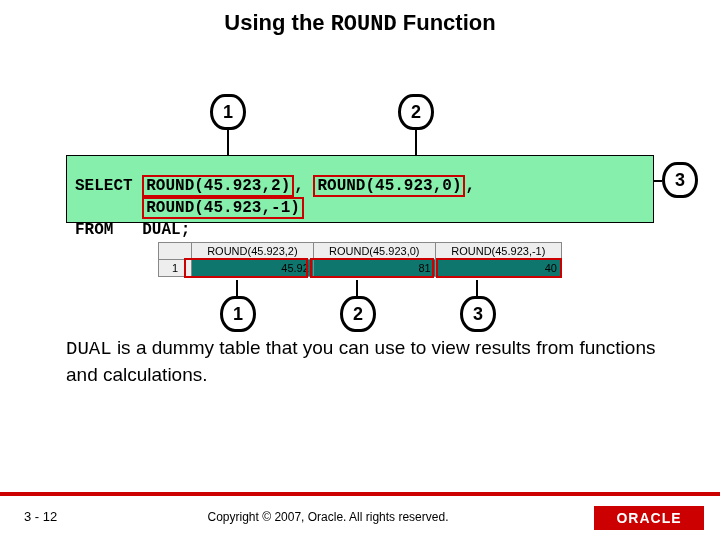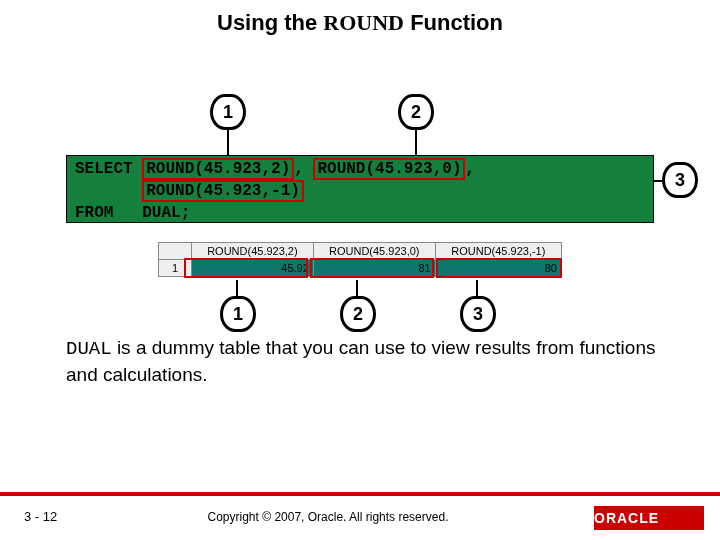--- a/index.html
+++ b/index.html
@@ -1,34 +1,34 @@
 <!DOCTYPE html>
 <html><head>
 <meta charset="utf-8">
 <style>
   html,body{margin:0;padding:0;width:720px;height:540px;font-family:Arial,Helvetica,sans-serif;background:#fff;color:#000;overflow:hidden}
   .slide{position:relative;width:720px;height:540px}
   .title{position:absolute;top:10px;left:0;width:720px;text-align:center;font-size:22px;font-weight:bold}
-  .title .mono{font-family:Liberation Serif, serif}
-  .codebox{position:absolute;top:155px;left:66px;width:588px;height:68px;background:#15803d;border:1px solid #000;font-family:"Courier New",monospace;font-size:16px;font-weight:bold;line-height:22px;padding:2px 8px;box-sizing:border-box;white-space:pre}
+  .title .mono{font-family:Liberation Mono, monospace}
+  .codebox{position:absolute;top:155px;left:66px;width:588px;height:68px;background:#86efac;border:1px solid #000;font-family:"Courier New",monospace;font-size:16px;font-weight:bold;line-height:22px;padding:19px 8px;box-sizing:border-box;white-space:pre}
   .hl{border:2px solid #c00;padding:0 2px;display:inline-block;line-height:18px;vertical-align:baseline}
   .bubble{position:absolute;width:30px;height:30px;border:3px solid #000;border-radius:50%/60%;background:#fff;font-weight:bold;font-size:18px;text-align:center;line-height:30px;box-sizing:content-box}
   .conn{position:absolute;background:#000}
   .gridwrap{position:absolute;top:242px;left:158px;width:404px}
   table.grid{border-collapse:collapse;width:100%;font-size:11px}
   table.grid th,table.grid td{border:1px solid #888;padding:2px 4px;text-align:right;background:#0f766e}
   table.grid th{background:#eee;font-weight:normal;text-align:center}
   table.grid td.rownum{text-align:center;background:#eee;width:24px}
   .gridhl{position:absolute;border:2px solid #c00;box-sizing:border-box}
   .note{position:absolute;top:335px;left:66px;width:600px;font-size:19px;line-height:26px}
   .note .mono{font-family:"Courier New",monospace}
   .footer-bar{position:absolute;bottom:44px;left:0;width:720px;height:4px;background:#c00}
   .pagenum{position:absolute;bottom:16px;left:24px;font-size:13px}
   .copyright{position:absolute;bottom:16px;left:0;width:656px;text-align:center;font-size:12px}
-  .logo{position:absolute;bottom:10px;right:16px;width:110px;height:24px;background:#c00;color:#fff;font-size:14px;font-weight:bold;letter-spacing:1px;text-align:left;line-height:24px;font-family:Arial,Helvetica,sans-serif}
+  .logo{position:absolute;bottom:10px;right:16px;width:110px;height:24px;background:#c00;color:#fff;font-size:14px;font-weight:bold;letter-spacing:1px;text-align:center;line-height:24px;font-family:Arial,Helvetica,sans-serif}
 </style>
 </head>
 <body>
 
 <div class="slide">
 
   <div class="title">
     <span>Using the </span><span class="mono">ROUND</span><span> Function</span>
   </div>
 
@@ -51,21 +51,21 @@
           <tr>
         <th class="rownum"></th>
         <th>ROUND(45.923,2)</th>
         <th>ROUND(45.923,0)</th>
         <th>ROUND(45.923,-1)</th>
       </tr>
       <tr>
         <td class="rownum">1</td>
         <td>45.92</td>
         <td>81</td>
-        <td>80</td>
+        <td>40</td>
       </tr>
     </tbody>
       </table>
     <div class="gridhl" style="top:16px;left:26px;width:124px;height:20px"></div>
     <div class="gridhl" style="top:16px;left:152px;width:124px;height:20px"></div>
     <div class="gridhl" style="top:16px;left:278px;width:126px;height:20px"></div>
   </div>
 
   <div class="conn" style="top:280px;left:236px;width:2px;height:18px"></div>
   <div class="bubble" style="top:296px;left:220px"><span>1</span></div>

